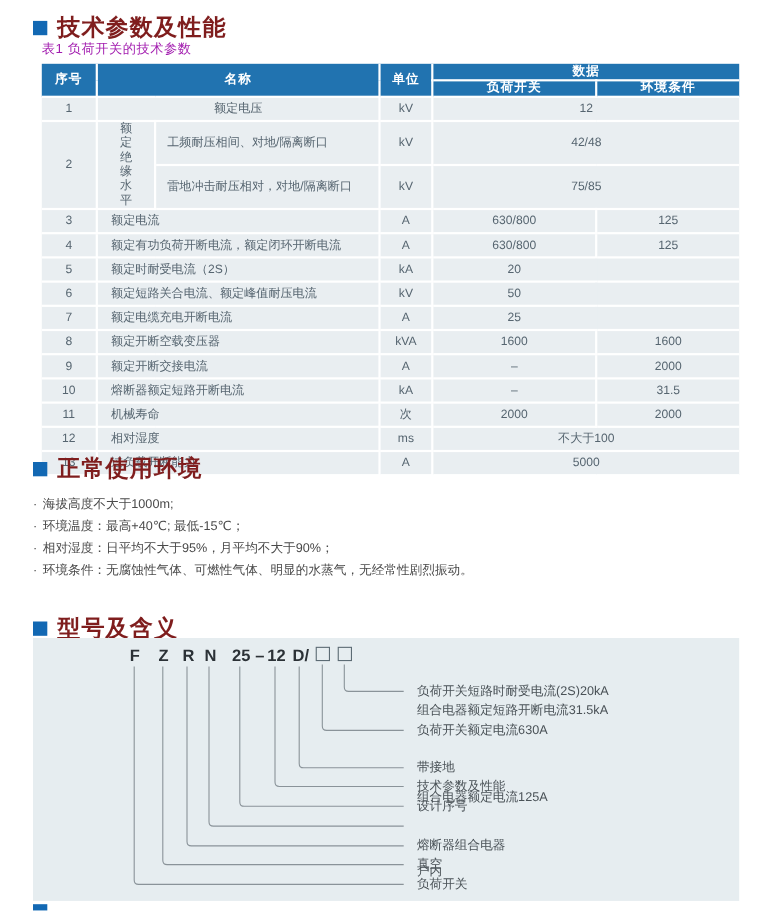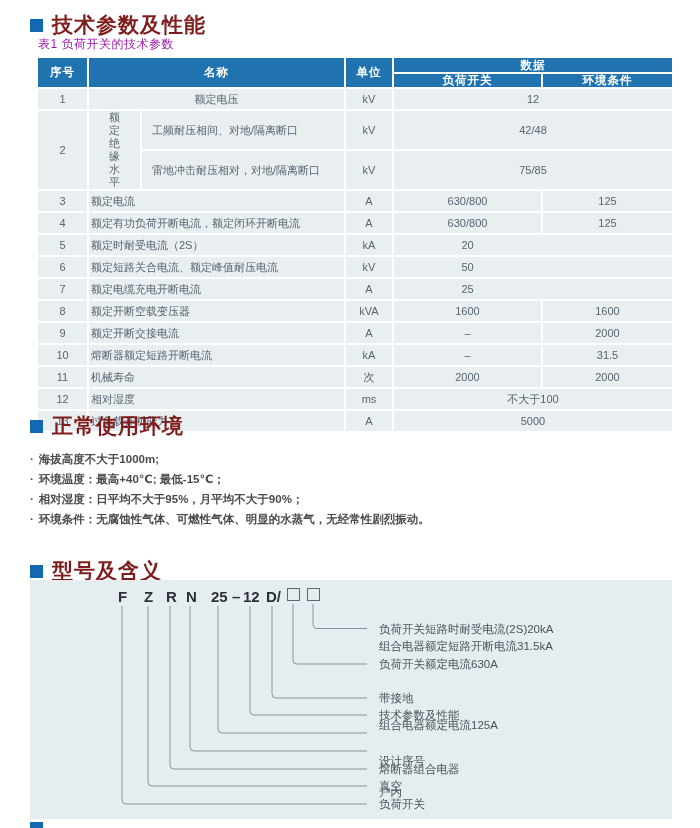--- a/index.html
+++ b/index.html
@@ -28,50 +28,50 @@
   table.spec td {
     background:#e9eef1;
     border-right:2px solid #fff; border-bottom:2px solid #fff;
     text-align:center; vertical-align:middle;
     padding:0; height:20px; line-height:13px;
   }
   table.spec tr.hdr td {
     background:#2173b0; color:#fff; font-weight:bold; font-size:11.5px;
     height:13px; letter-spacing:1px;
   }
-  table.spec td.name { text-align:left; padding-left:2px; }
+  table.spec td.name { text-align:left; padding-left:12px; }
   table.spec td.name-a { padding:0 16px; }
   table.spec td.name-b { text-align:left; padding-left:10px; }
   table.spec td:last-child { border-right:none; }
   table.spec td.nosep { border-right-color:#e9eef1; }
   table.spec tr { height:22px; }
   table.spec tr.hdr { height:15px; }
 
   
   .env-list { position:absolute; left:30px; top:449px; font-size:11.5px; color:#4a4a4a; }
-  .env-item { height:20px; line-height:20px; white-space:nowrap;font-weight:bold; }
+  .env-item { height:20px; line-height:20px; white-space:nowrap; }
   .env-item .dot { margin-right:5px; color:#4a4a4a; }
 
   
   .model-panel { position:absolute; left:30px; top:580px; width:642px; height:239px; background:#e6edf0; }
   .model-code span {
     position:absolute; top:8px; font-size:15px; font-weight:bold; color:#2b3136;
     line-height:18px; white-space:nowrap;
   }
   .mc-f  { left:88px; }  .mc-z { left:114px; } .mc-r { left:136px; } .mc-n { left:156px; }
   .mc-25 { left:181px; } .mc-d1 { left:202px; } .mc-12 { left:213px; } .mc-ds { left:236px; }
   .model-box { position:absolute; top:10px; width:11px; height:11px; border:1.5px solid #5c6b74; background:transparent; }
   .mb-1 { left:257px; } .mb-2 { left:277px; }
   .model-lines { position:absolute; left:0; top:0; }
   .model-label {
     position:absolute; left:349px; font-size:11.5px; color:#4a5257;
     line-height:14px; white-space:nowrap;
   }
   .ml-0 { top:42px; }  .ml-1 { top:59px; }  .ml-2 { top:77px; }  .ml-3 { top:94px;margin-top:44px; }
-  .ml-4 { top:111px; } .ml-5 { top:128px; } .ml-6 { top:146px;margin-top:28px; } .ml-7 { top:164px;margin-top:41px; }
+  .ml-4 { top:111px; } .ml-5 { top:128px; } .ml-6 { top:146px; } .ml-7 { top:164px;margin-top:41px; }
   .ml-8 { top:182px; } .ml-9 { top:199px; } .ml-10 { top:217px; }
 
   .cut-square { position:absolute; left:30px; top:822px; width:13px; height:6px; background:#1268b3; }
 </style>
 </head>
 <body>
 
 <div class="page">
 
   <div class="section-title" id="title-specs">

